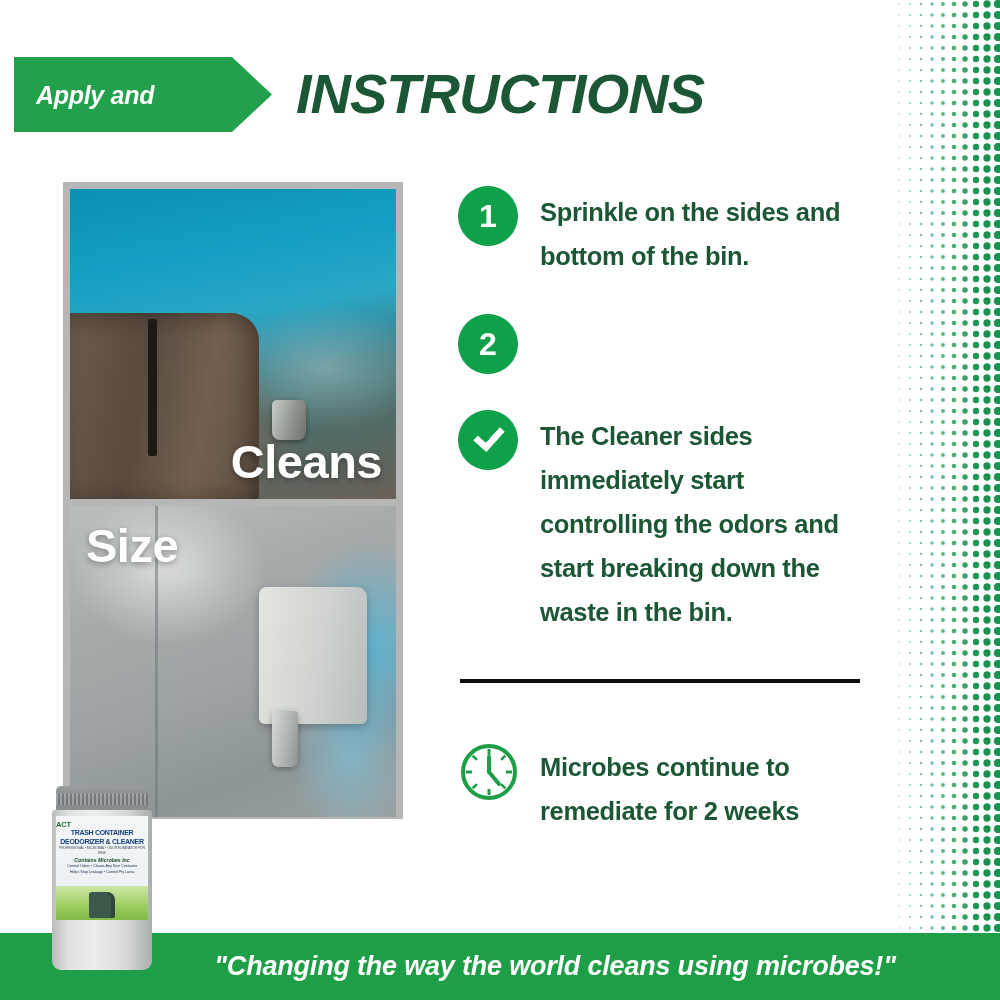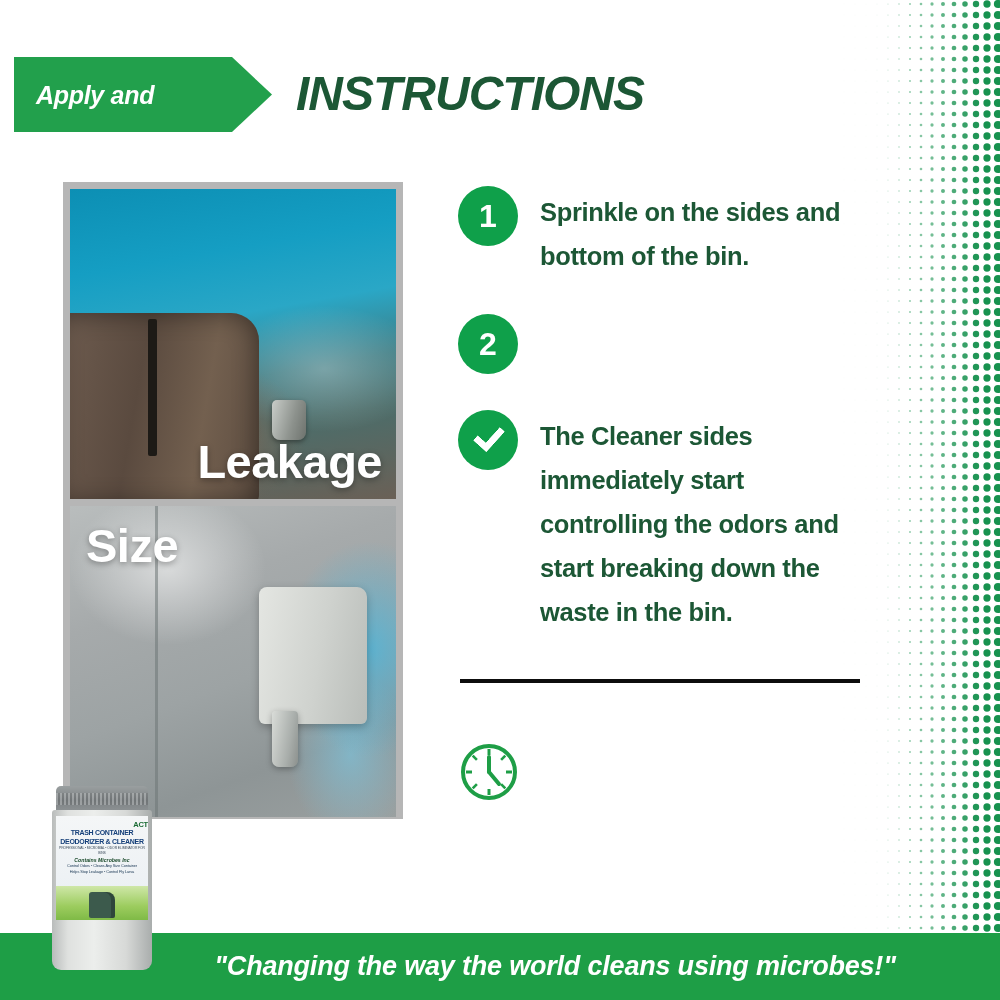--- a/index.html
+++ b/index.html
@@ -27,21 +27,21 @@
     padding-left:22px; box-sizing:border-box;
   }
   .arrow-banner span{
     color:#ffffff; font-style:italic; font-weight:bold;
     font-size:25px; line-height:30px; letter-spacing:-0.3px;
   }
 
   
   .title{
     position:absolute; left:296px; top:58px;
-    font-size:48px; font-weight:bold; font-style:italic;
+    font-size:56px; font-weight:bold; font-style:italic;
     color:#1C5735; letter-spacing:-1px; line-height:72px;
   }
 
   
   .photo-card{
     position:absolute; left:63px; top:182px; width:340px; height:637px;
     background:#b6b6b6; padding:7px 7px 9px 7px; box-sizing:border-box;
   }
   .photo{position:relative;width:326px;height:310px;overflow:hidden;}
   .photo.before{
@@ -114,21 +114,21 @@
     position:absolute; left:4px; top:24px; width:100px; height:160px;
     background:linear-gradient(90deg,#b9bcbb 0%,#dfe1df 16%,#eceeec 42%,#d7d9d7 74%,#a9adac 100%);
     border-radius:3px 3px 9px 9px;
   }
   .bottle .label{
     position:absolute; left:8px; top:30px; width:92px; height:104px;
     background:linear-gradient(180deg,#f4f6f7 0%,#eef2f5 58%,#e7eef2 100%);
     overflow:hidden;
   }
   .bottle .brand{
-    font-size:7.5px; font-weight:bold; color:#1a6b34; text-align:right;
+    font-size:7.5px; font-weight:bold; color:#1a6b34; text-align:left;
     margin-top:4px; letter-spacing:-0.2px;
   }
   .bottle .l1,.bottle .l2{
     font-size:7px; font-weight:bold; color:#16407a; text-align:center;
     letter-spacing:-0.3px; line-height:8.5px;
   }
   .bottle .tiny{
     font-size:3.4px; color:#3a4a5a; text-align:center; line-height:4.6px;
     letter-spacing:-0.1px;
   }
@@ -1497,21 +1497,21 @@
   <div class="arrow-banner">
     <span>Apply and</span>
   </div>
 
   <div class="title">INSTRUCTIONS</div>
 
   <div class="photo-card">
     <div class="photo before">
       <div class="dark-slot"></div>
       <div class="nub"></div>
-      <div class="photo-label label-before">Leakage</div>
+      <div class="photo-label label-before">Cleans</div>
     </div>
     <div class="photo after">
       <div class="seam"></div>
       <div class="slab"></div>
       <div class="nub2"></div>
       <div class="photo-label label-after">Size</div>
     </div>
   </div>
 
   <div class="bottle">
@@ -1560,19 +1560,20 @@
         <line x1="8" y1="31" x2="14" y2="31" stroke="#1E9E46" stroke-width="3"></line>
         <line x1="48" y1="31" x2="54" y2="31" stroke="#1E9E46" stroke-width="3"></line>
         <line x1="14.7" y1="14.7" x2="18.9" y2="18.9" stroke="#1E9E46" stroke-width="2.6"></line>
         <line x1="47.3" y1="14.7" x2="43.1" y2="18.9" stroke="#1E9E46" stroke-width="2.6"></line>
         <line x1="14.7" y1="47.3" x2="18.9" y2="43.1" stroke="#1E9E46" stroke-width="2.6"></line>
         <line x1="47.3" y1="47.3" x2="43.1" y2="43.1" stroke="#1E9E46" stroke-width="2.6"></line>
         <line x1="31" y1="31" x2="31" y2="16" stroke="#1E9E46" stroke-width="4" stroke-linecap="round"></line>
         <line x1="31" y1="31" x2="41" y2="43" stroke="#1E9E46" stroke-width="4" stroke-linecap="round"></line>
       </svg>
     </div>
+    <div class="step-text">Microbes continue to remediate for 2 weeks</div>
   </div>
 
   <div class="quote-banner">
     <span>"Changing the way the world cleans using microbes!"</span>
   </div>
 
 </div>
 
 </body></html>

